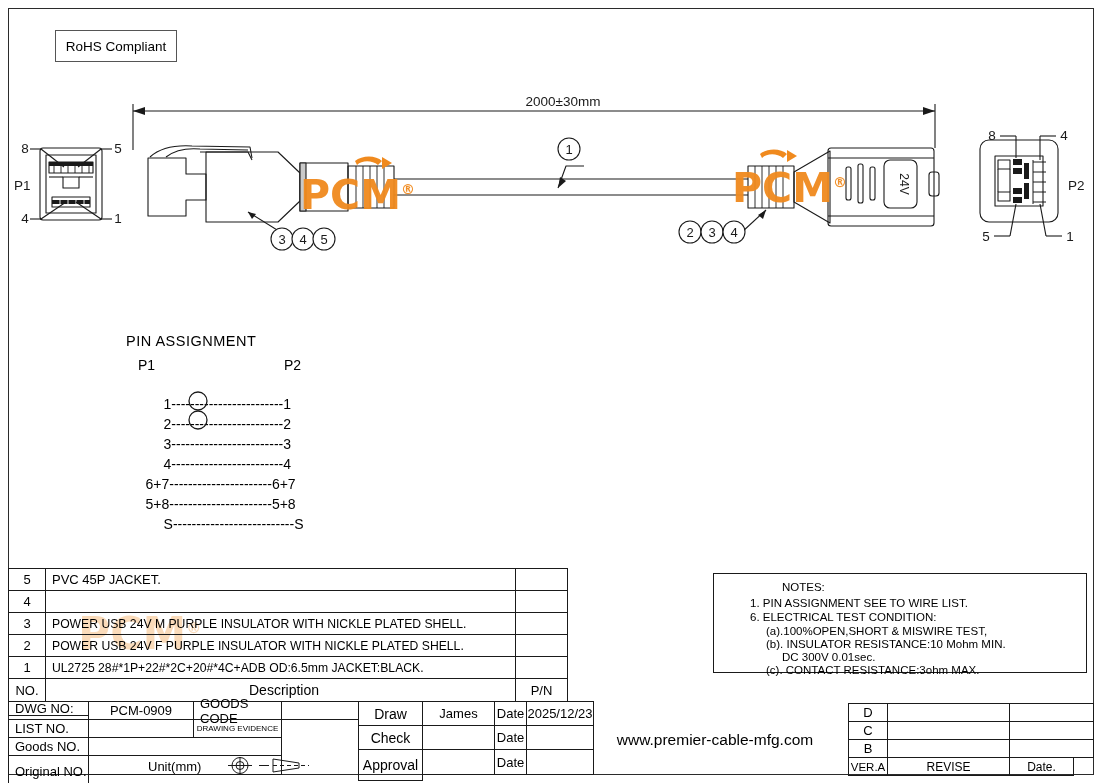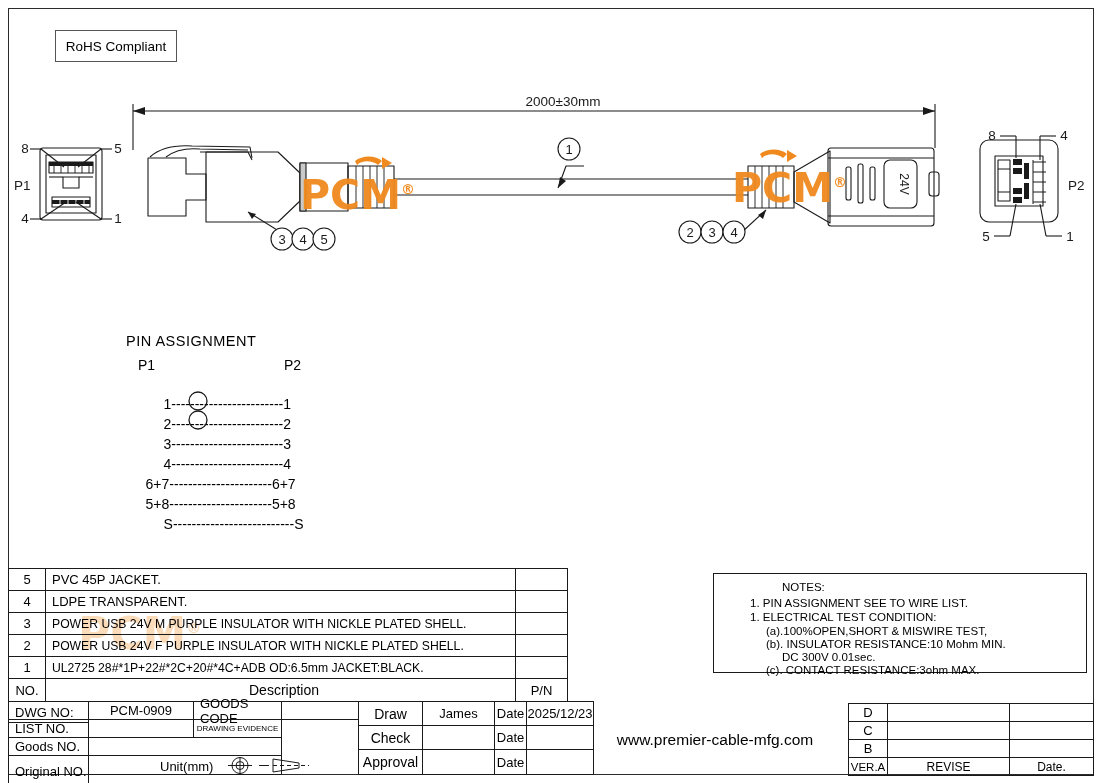--- a/index.html
+++ b/index.html
@@ -303,58 +303,57 @@
   </svg>
 </div>
 
 <div id="tbl">
 
   <div class="cell ctr" style="left:0;top:0;width:38px;height:23px;">5</div>
   <div class="cell lft pad6" style="left:37px;top:0;width:471px;height:23px;">PVC 45P JACKET.</div>
   <div class="cell" style="left:507px;top:0;width:53px;height:23px;"></div>
 
   <div class="cell ctr" style="left:0;top:22px;width:38px;height:23px;">4</div>
-  <div class="cell lft pad6" style="left:37px;top:22px;width:471px;height:23px;">LDPE TRANSPARENT.</div>
   <div class="cell" style="left:507px;top:22px;width:53px;height:23px;"></div>
 
   <div class="cell ctr" style="left:0;top:44px;width:38px;height:23px;">3</div>
   <div class="cell lft pad6" style="left:37px;top:44px;width:471px;height:23px;font-size:12.2px;">POWER USB 24V M PURPLE INSULATOR WITH NICKLE PLATED SHELL.</div>
   <div class="cell" style="left:507px;top:44px;width:53px;height:23px;"></div>
 
   <div class="cell ctr" style="left:0;top:66px;width:38px;height:23px;">2</div>
   <div class="cell lft pad6" style="left:37px;top:66px;width:471px;height:23px;font-size:12.2px;">POWER USB 24V F PURPLE INSULATOR WITH NICKLE PLATED SHELL.</div>
   <div class="cell" style="left:507px;top:66px;width:53px;height:23px;"></div>
 
   <div class="cell ctr" style="left:0;top:88px;width:38px;height:23px;">1</div>
   <div class="cell lft pad6" style="left:37px;top:88px;width:471px;height:23px;font-size:12.2px;">UL2725 28#*1P+22#*2C+20#*4C+ADB OD:6.5mm JACKET:BLACK.</div>
   <div class="cell" style="left:507px;top:88px;width:53px;height:23px;"></div>
 
   <div class="cell ctr" style="left:0;top:110px;width:38px;height:24px;">NO.</div>
   <div class="cell ctr" style="left:37px;top:110px;width:471px;height:24px;font-size:14px;padding-left:7px;">Description</div>
   <div class="cell ctr" style="left:507px;top:110px;width:53px;height:24px;">P/N</div>
 
-  <div class="cell lft pad6" style="left:0;top:133px;width:81px;height:22px;">DWG NO:</div>
+  <div class="cell lft pad6" style="left:0;top:133px;width:81px;height:15px;">DWG NO:</div>
   <div class="cell ctr" style="left:80px;top:133px;width:106px;height:19px;">PCM-0909</div>
   <div class="cell lft pad6" style="left:185px;top:133px;width:89px;height:19px;">GOODS CODE</div>
   <div class="cell" style="left:273px;top:133px;width:78px;height:19px;"></div>
 
   <div class="cell lft pad6" style="left:0;top:151px;width:81px;height:19px;">LIST NO.</div>
   <div class="cell" style="left:80px;top:151px;width:106px;height:19px;"></div>
   <div class="cell ctr" style="left:185px;top:151px;width:89px;height:19px;font-size:8px;">DRAWING EVIDENCE</div>
   <div class="cell nb" style="left:273px;top:151px;width:78px;height:19px;border-left:1px solid #1a1a1a;border-right:1px solid #1a1a1a;"></div>
 
   <div class="cell lft pad6" style="left:0;top:169px;width:81px;height:19px;">Goods NO.</div>
   <div class="cell" style="left:80px;top:169px;width:194px;height:19px;"></div>
   <div class="cell nb" style="left:273px;top:169px;width:78px;height:19px;border-left:1px solid #1a1a1a;border-right:1px solid #1a1a1a;"></div>
 
   <div class="cell lft pad6" style="left:0;top:187px;width:81px;height:32px;">Original NO.</div>
   <div class="cell" style="left:80px;top:187px;width:194px;height:20px;"></div>
   <div class="cell nb" style="left:273px;top:187px;width:78px;height:20px;border-left:1px solid #1a1a1a;border-right:1px solid #1a1a1a;"></div>
 
-  <div class="txt" style="left:152px;top:192px;font-size:13px;">Unit(mm)</div>
+  <div class="txt" style="left:140px;top:192px;font-size:13px;">Unit(mm)</div>
   <svg style="position:absolute;left:217px;top:188px;" width="114" height="19" viewBox="0 0 114 19">
     <g fill="none" stroke="#1a1a1a" stroke-width="1">
       <circle cx="15" cy="9.5" r="8"></circle>
       <circle cx="15" cy="9.5" r="4"></circle>
       <line x1="3" y1="9.5" x2="27" y2="9.5"></line>
       <line x1="15" y1="1" x2="15" y2="18"></line>
       <line x1="34" y1="9.5" x2="44" y2="9.5"></line>
       <path d="M48 3 L48 16 L74 12 L74 7 Z"></path>
       <line x1="48" y1="9.5" x2="84" y2="9.5" stroke-dasharray="4 3"></line>
     </g>
@@ -363,30 +362,30 @@
   <div class="cell ctr" style="left:350px;top:133px;width:65px;height:25px;font-size:14px;">Draw</div>
   <div class="cell ctr" style="left:414px;top:133px;width:73px;height:25px;">James</div>
   <div class="cell ctr" style="left:486px;top:133px;width:33px;height:25px;font-size:13px;">Date</div>
   <div class="cell ctr" style="left:518px;top:133px;width:68px;height:25px;font-size:13px;">2025/12/23</div>
 
   <div class="cell ctr" style="left:350px;top:157px;width:65px;height:25px;font-size:14px;">Check</div>
   <div class="cell ctr" style="left:414px;top:157px;width:73px;height:25px;"></div>
   <div class="cell ctr" style="left:486px;top:157px;width:33px;height:25px;font-size:13px;">Date</div>
   <div class="cell ctr" style="left:518px;top:157px;width:68px;height:25px;font-size:13px;"></div>
 
-  <div class="cell ctr" style="left:350px;top:181px;width:65px;height:26px;font-size:14px;">Approval</div>
+  <div class="cell ctr" style="left:350px;top:181px;width:65px;height:32px;font-size:14px;">Approval</div>
   <div class="cell ctr" style="left:414px;top:181px;width:73px;height:26px;"></div>
   <div class="cell ctr" style="left:486px;top:181px;width:33px;height:26px;font-size:13px;">Date</div>
   <div class="cell ctr" style="left:518px;top:181px;width:68px;height:26px;font-size:13px;"></div>
 </div>
 
 <div id="notes-box">
   <div class="note" style="left:24px;top:7px;margin-left:44px;">NOTES:</div>
   <div class="note" style="left:36px;top:23px;">1. PIN ASSIGNMENT SEE TO WIRE LIST.</div>
-  <div class="note" style="left:36px;top:37px;">1. ELECTRICAL TEST CONDITION:</div>
+  <div class="note" style="left:36px;top:37px;">6. ELECTRICAL TEST CONDITION:</div>
   <div class="note" style="left:52px;top:51px;">(a).100%OPEN,SHORT &amp; MISWIRE TEST,</div>
   <div class="note" style="left:52px;top:64px;">(b). INSULATOR RESISTANCE:10 Mohm MIN.</div>
   <div class="note" style="left:68px;top:77px;">DC 300V 0.01sec.</div>
   <div class="note" style="left:52px;top:90px;">(c). CONTACT RESISTANCE:3ohm MAX.</div>
 </div>
 
 <div id="weburl">www.premier-cable-mfg.com</div>
 
 <div id="revblk">
   <div class="cell ctr" style="left:0;top:0;width:40px;height:19px;">D</div>
@@ -396,14 +395,14 @@
   <div class="cell ctr" style="left:0;top:18px;width:40px;height:19px;">C</div>
   <div class="cell" style="left:39px;top:18px;width:123px;height:19px;"></div>
   <div class="cell" style="left:161px;top:18px;width:85px;height:19px;"></div>
 
   <div class="cell ctr" style="left:0;top:36px;width:40px;height:19px;">B</div>
   <div class="cell" style="left:39px;top:36px;width:123px;height:19px;"></div>
   <div class="cell" style="left:161px;top:36px;width:85px;height:19px;"></div>
 
   <div class="cell ctr" style="left:0;top:54px;width:40px;height:19px;font-size:11.5px;">VER.A</div>
   <div class="cell ctr" style="left:39px;top:54px;width:123px;height:19px;font-size:12px;">REVISE</div>
-  <div class="cell ctr" style="left:161px;top:54px;width:85px;height:19px;font-size:12px;">Date.</div>
+  <div class="cell ctr" style="left:161px;top:54px;width:65px;height:19px;font-size:12px;">Date.</div>
 </div>
 
 </body></html>

